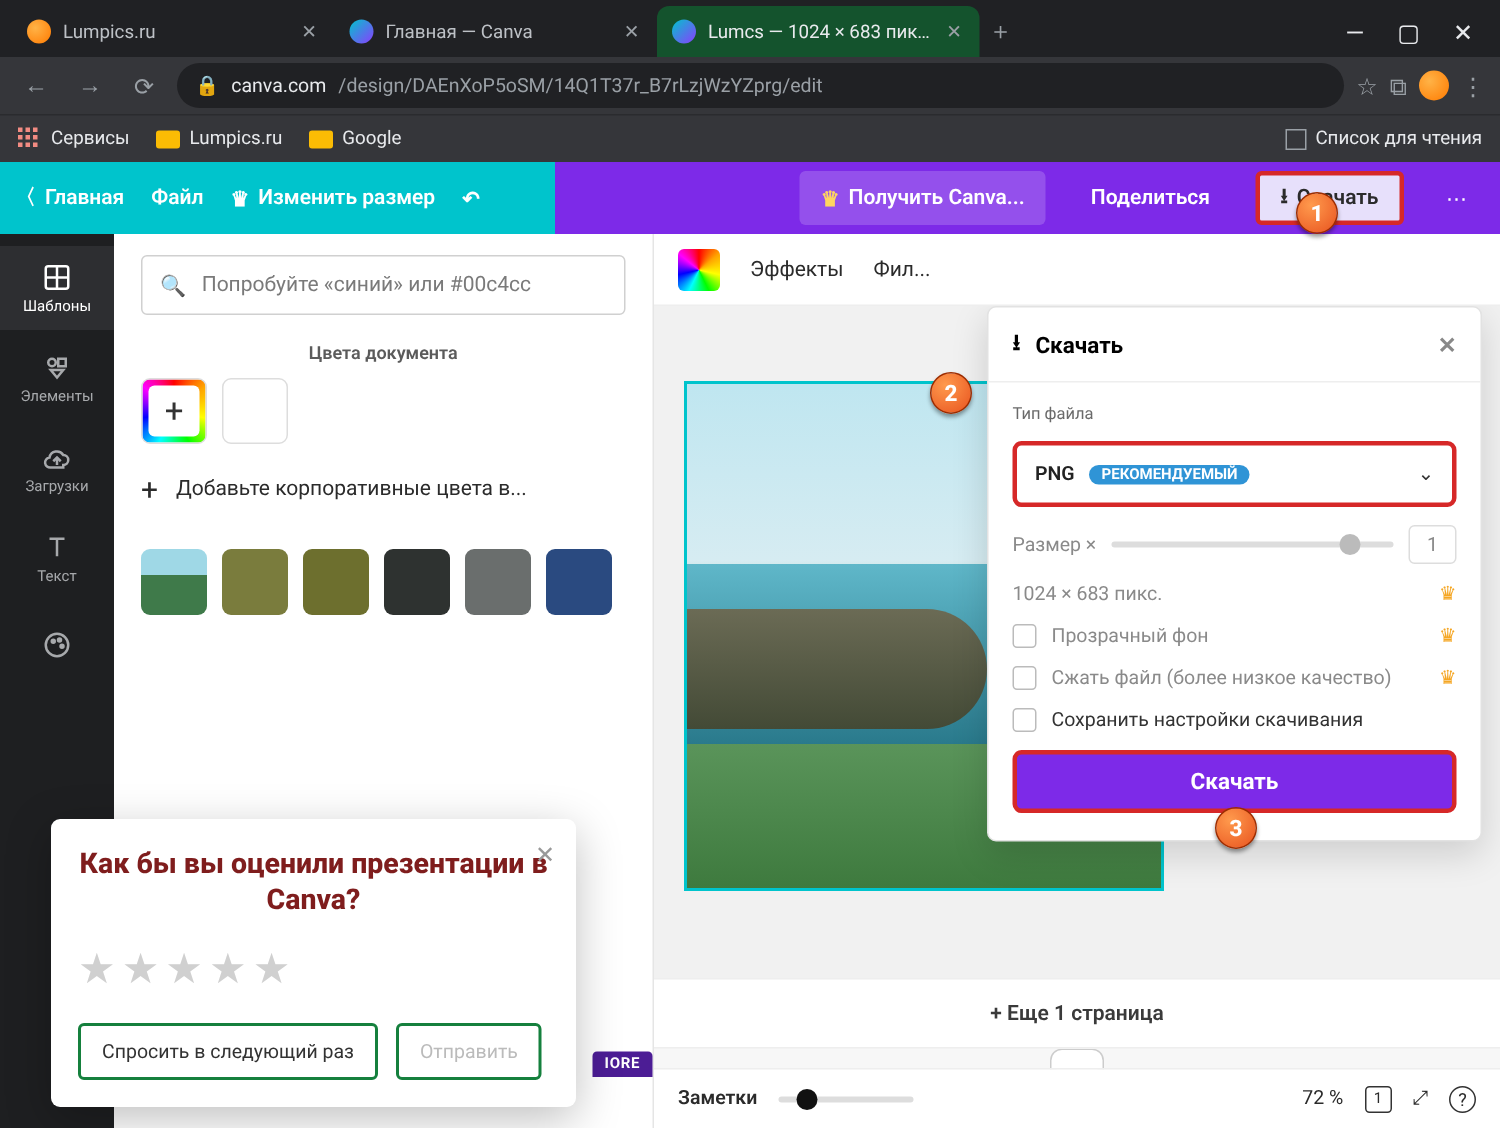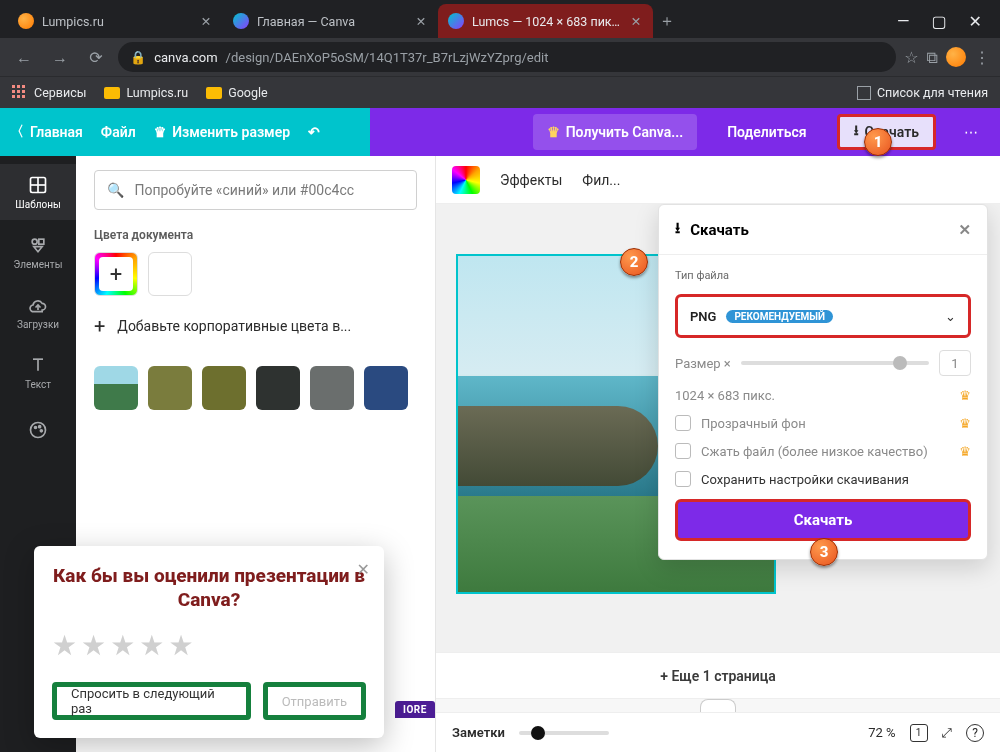--- a/index.html
+++ b/index.html
@@ -2,21 +2,21 @@
 <html><head>
 <meta charset="utf-8">
 <style>
   * { box-sizing: border-box; margin: 0; padding: 0; font-family: -apple-system, BlinkMacSystemFont, "Segoe UI", Roboto, Arial, sans-serif; }
   html, body { width: 1000px; height: 752px; overflow: hidden; background: #fff; }
   
   .browser { width: 1000px; height: 752px; background: #202124; display: flex; flex-direction: column; border-radius: 26px; }
   .titlebar { height: 38px; background: #202124; display: flex; align-items: flex-end; }
   .tabs { display: flex; flex: 1; height: 34px; padding-left: 8px; gap: 0; }
   .tab { display: flex; align-items: center; gap: 8px; padding: 0 10px; height: 34px; color: #bdc1c6; font-size: 12.5px; border-radius: 8px 8px 0 0; width: 215px; position: relative; }
-  .tab.active { background: #7f1d1d; color: #e8eaed; }
+  .tab.active { background: #14532d; color: #e8eaed; }
   .tab .favicon { width: 16px; height: 16px; border-radius: 50%; flex-shrink: 0; }
   .fav-orange { background: radial-gradient(circle at 35% 35%, #ffb347, #ff7a00); }
   .fav-canva { background: linear-gradient(135deg,#00c4cc,#8b3dff); }
   .tab .tab-title { flex: 1; white-space: nowrap; overflow: hidden; text-overflow: ellipsis; }
   .tab .close { width: 14px; height: 14px; display:flex;align-items:center;justify-content:center; color:#9aa0a6; flex-shrink:0;}
   .newtab { width: 28px; display:flex;align-items:center;justify-content:center;color:#9aa0a6; }
   .winbtns { display:flex; height: 34px; align-items:center; gap: 22px; padding: 0 18px; color:#e8eaed; }
   .addrrow { height: 38px; background:#35363a; display:flex; align-items:center; padding:0 10px; gap:8px; }
   .navico { width:28px;height:28px;display:flex;align-items:center;justify-content:center;color:#9aa0a6;border-radius:50%; }
   .addrbar { flex:1; height:30px; background:#202124; border-radius:15px; display:flex; align-items:center; padding:0 12px; color:#9aa0a6; font-size:13px; gap:8px; }
@@ -41,21 +41,21 @@
   .ct-download{background:#e7e0fb;color:#2b2b2b;border:3px solid #d62828;position:relative;}
   .ct-more{width:38px;display:flex;align-items:center;justify-content:center;color:#fff;}
   .app-body{flex:1;display:flex;min-height:0;}
   
   .rail{width:76px;background:#1e1f21;display:flex;flex-direction:column;align-items:center;padding-top:8px;gap:4px;color:#a7a9ac;font-size:10px;}
   .rail-item{width:100%;height:56px;display:flex;flex-direction:column;align-items:center;justify-content:center;gap:4px;cursor:pointer;}
   .rail-item.active{color:#fff;background:#2d2e31;}
   
   .side{width:360px;background:#fff;border-right:1px solid #e5e5e5;display:flex;flex-direction:column;padding:14px 18px;gap:18px;min-height:0;position:relative;}
   .searchbox{height:40px;border:1px solid #d0d0d0;border-radius:4px;display:flex;align-items:center;padding:0 12px;gap:10px;color:#7a7a7a;font-size:14px;}
-  .side h4{font-size:12px;color:#5b5b5b;font-weight:600;}
+  .side h4{font-size:12px;color:#5b5b5b;font-weight:600;text-align:center;}
   .swatches{display:flex;gap:10px;}
   .swatch{width:44px;height:44px;border-radius:6px;border:1px solid #ddd;display:flex;align-items:center;justify-content:center;}
   .sw-rainbow{background:conic-gradient(red,orange,yellow,lime,cyan,blue,magenta,red);}
   .addswatch{background:#fff;}
   .side-row{display:flex;align-items:center;gap:12px;font-size:14px;color:#2b2b2b;}
   .photo-swatches{display:flex;gap:10px;}
   .ps{width:44px;height:44px;border-radius:6px;}
   
   .canvas-area{flex:1;display:flex;flex-direction:column;min-width:0;position:relative;}
   .toolbar{height:48px;border-bottom:1px solid #eee;display:flex;align-items:center;padding:0 16px;gap:20px;font-size:14px;color:#2b2b2b;}
@@ -90,21 +90,21 @@
   .dl-btn{height:42px;background:#7d2ae8;border:3px solid #d62828;border-radius:6px;color:#fff;font-weight:700;display:flex;align-items:center;justify-content:center;font-size:15px;}
   
   .callout{position:absolute;width:28px;height:28px;border-radius:50%;background:radial-gradient(circle at 35% 30%,#ff9a4d,#e8531f);border:1px solid #9c2c00;color:#fff;font-weight:800;display:flex;align-items:center;justify-content:center;font-size:15px;box-shadow:0 2px 3px rgba(0,0,0,0.4);z-index:40;}
   
   .feedback{position:absolute;left:34px;bottom:14px;width:350px;background:#fff;border-radius:6px;box-shadow:0 8px 30px rgba(0,0,0,0.25);padding:18px;z-index:30;}
   .feedback h3{font-size:19px;font-weight:800;color:#7f1d1d;line-height:1.3;text-align:center;}
   .feedback .x{position:absolute;right:14px;top:14px;color:#999;}
   .stars{display:flex;gap:4px;margin:16px 0 20px;}
   .star{color:#d0d0d0;font-size:28px;}
   .fbbtns{display:flex;gap:12px;}
-  .fbbtn{height:38px;padding:0 14px;border:5px solid #15803d;border-radius:4px;display:flex;align-items:center;font-size:13px;color:#333;}
+  .fbbtn{height:38px;padding:0 14px;border:2px solid #15803d;border-radius:4px;display:flex;align-items:center;font-size:13px;color:#333;}
   .fbbtn.disabled{color:#bbb;}
   .more-badge{position:absolute;bottom:34px;left:395px;background:#4c1d95;color:#fff;font-size:10px;font-weight:700;padding:3px 8px;border-radius:3px 3px 0 0;z-index:25;letter-spacing:0.5px;}
   svg{display:block;}
 </style>
 </head>
 <body>
 
 <div class="browser">
 
   <div class="titlebar">

